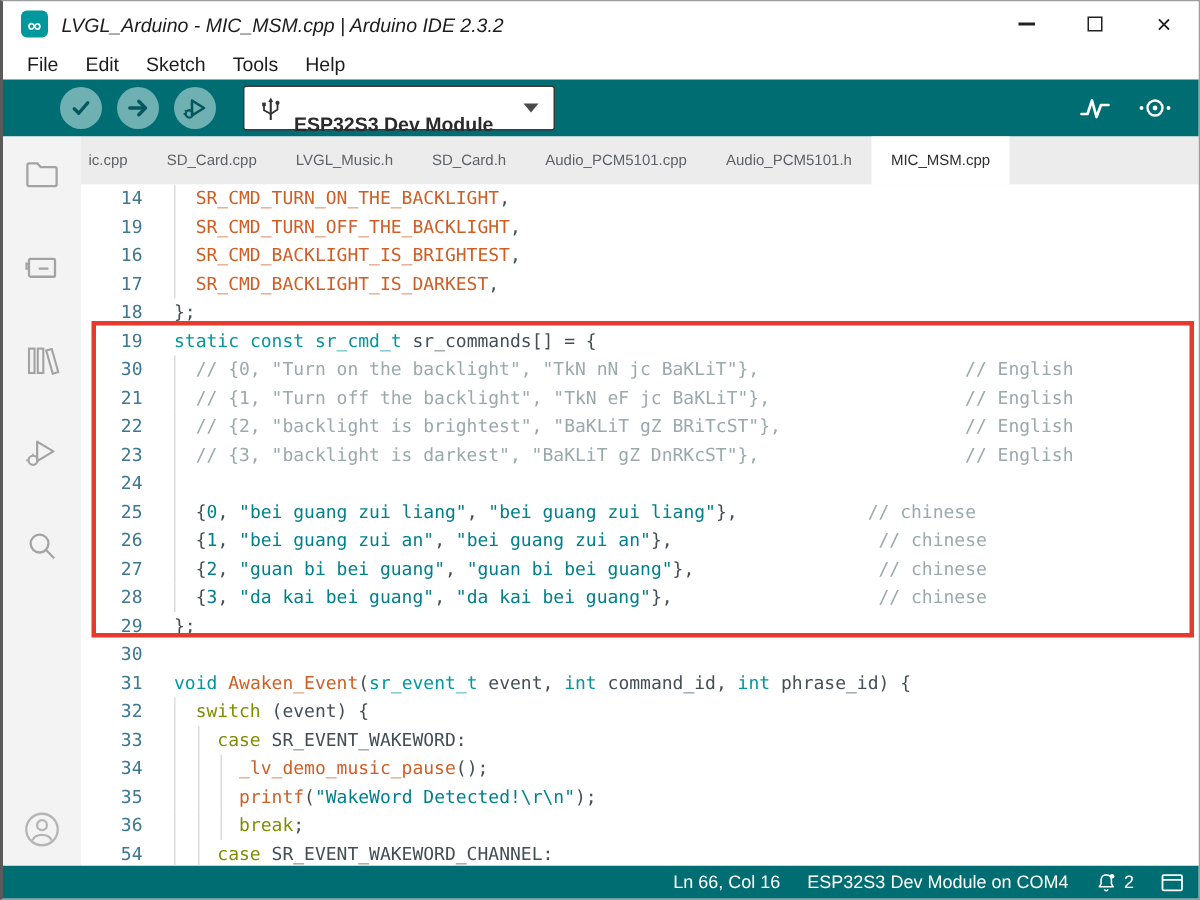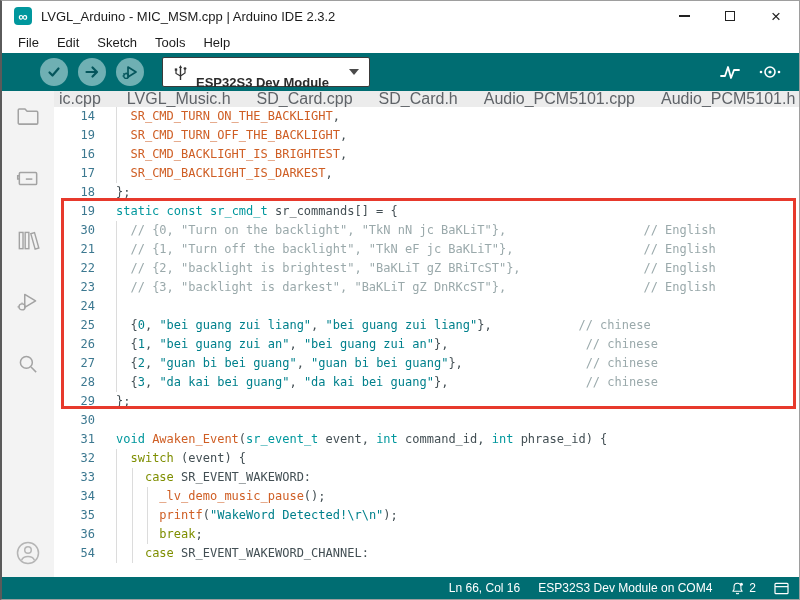--- a/index.html
+++ b/index.html
@@ -3,21 +3,21 @@
 <meta charset="utf-8">
 <style>
   * { margin:0; padding:0; box-sizing:border-box; }
   html,body { width:800px; height:600px; }
   body { font-family:"Liberation Sans", sans-serif; background:#fff; position:relative; overflow:hidden; }
   .window { position:absolute; inset:0; border:1px solid #9e9e9e; border-left:2px solid #5a5a5a; display:flex; flex-direction:column; background:#fff; }
 
   
   .titlebar { height:30px; display:flex; align-items:center; padding-left:12px; background:#fff; flex:0 0 auto; }
   .app-icon { width:18px; height:18px; border-radius:4px; background:#00979d; color:#fff; font-size:13px; display:flex; align-items:center; justify-content:center; font-weight:bold; }
-  .title-text { font-size:13px; color:#1c1c1c; margin-left:9px; }
+  .title-text { font-size:13px; color:#1c1c1c; margin-left:9px;font-style:italic; }
   .win-controls { margin-left:auto; display:flex; height:30px; }
   .win-btn { width:46px; display:flex; align-items:center; justify-content:center; color:#222; }
   .glyph-min { width:11px; height:2px; background:#222; }
   .glyph-max { width:10px; height:10px; border:1.4px solid #222; }
   .glyph-close { font-size:17px; line-height:1; color:#222; }
 
   
   .menubar { height:22px; display:flex; align-items:flex-end; padding-left:7px; background:#fff; font-size:13px; color:#1c1c1c; flex:0 0 auto; }
   .menu-item { padding:0 9px; height:22px; display:flex; align-items:center; }
 
@@ -32,21 +32,21 @@
 
   
   .main { flex:1 1 auto; display:flex; min-height:0; }
   .sidebar { flex:0 0 52px; background:#f3f3f3; display:flex; flex-direction:column; align-items:center; padding-top:10px; position:relative; }
   .sb-icon { width:30px; height:30px; display:flex; align-items:center; justify-content:center; margin-bottom:32px; }
   .sb-account { position:absolute; bottom:10px; left:0; right:0; display:flex; justify-content:center; }
 
   .content { flex:1 1 auto; display:flex; flex-direction:column; min-width:0; position:relative; }
 
   
-  .tabstrip { height:16px; background:#ececec; display:flex; align-items:stretch; font-size:16px; color:#5f6368; flex:0 0 auto; }
+  .tabstrip { height:32px; background:#ececec; display:flex; align-items:stretch; font-size:10px; color:#5f6368; flex:0 0 auto; }
   .tab { display:flex; align-items:center; padding:0 13px; white-space:nowrap; }
   .tab.first { padding-left:5px; }
   .tab.active { background:#ffffff; color:#2f2f2f; }
 
   
   .editor { flex:1 1 auto; background:#fff; position:relative; overflow:hidden; font-family:"DejaVu Sans Mono", monospace; font-size:12px; }
   .code-line { display:flex; height:19px; line-height:19px; }
   .gutter { flex:0 0 41px; text-align:right; color:#3c7890; }
   .line-body { flex:1 1 auto; position:relative; padding-left:21px; white-space:pre; }
   .guide { position:absolute; top:0; bottom:0; width:1px; background:#dcdcdc; }
@@ -184,22 +184,22 @@
             <circle cx="12" cy="9.5" r="2.8" fill="none" stroke="#b5b5b5" stroke-width="1.3"></circle>
             <path d="M6.5 18.2 a5.8 4.6 0 0 1 11 0" fill="none" stroke="#b5b5b5" stroke-width="1.3"></path>
           </svg>
       </div>
     </div>
 
     <div class="content">
 
       <div class="tabstrip">
         <div class="tab first">ic.cpp</div>
+        <div class="tab">SD_Card.cpp</div>
         <div class="tab">LVGL_Music.h</div>
-        <div class="tab">SD_Card.cpp</div>
         <div class="tab">SD_Card.h</div>
         <div class="tab">Audio_PCM5101.cpp</div>
         <div class="tab">Audio_PCM5101.h</div>
         <div class="tab active">MIC_MSM.cpp</div>
 
       </div>
 
       <div class="editor">
         <div>
             <div class="code-line">

